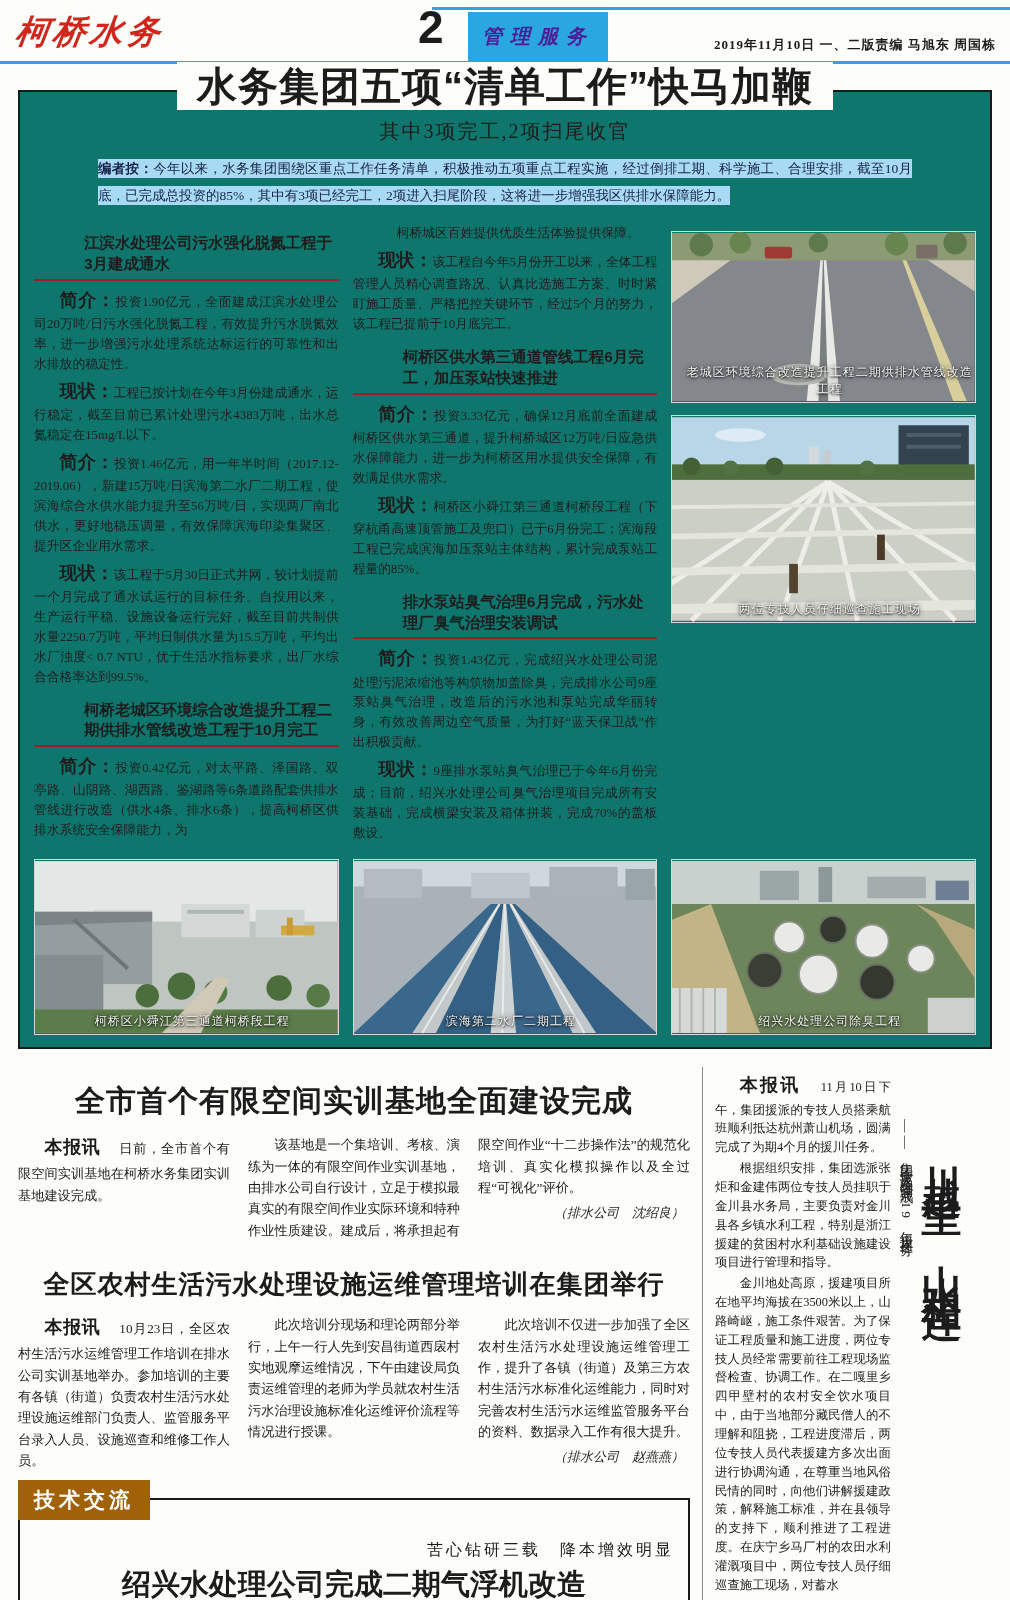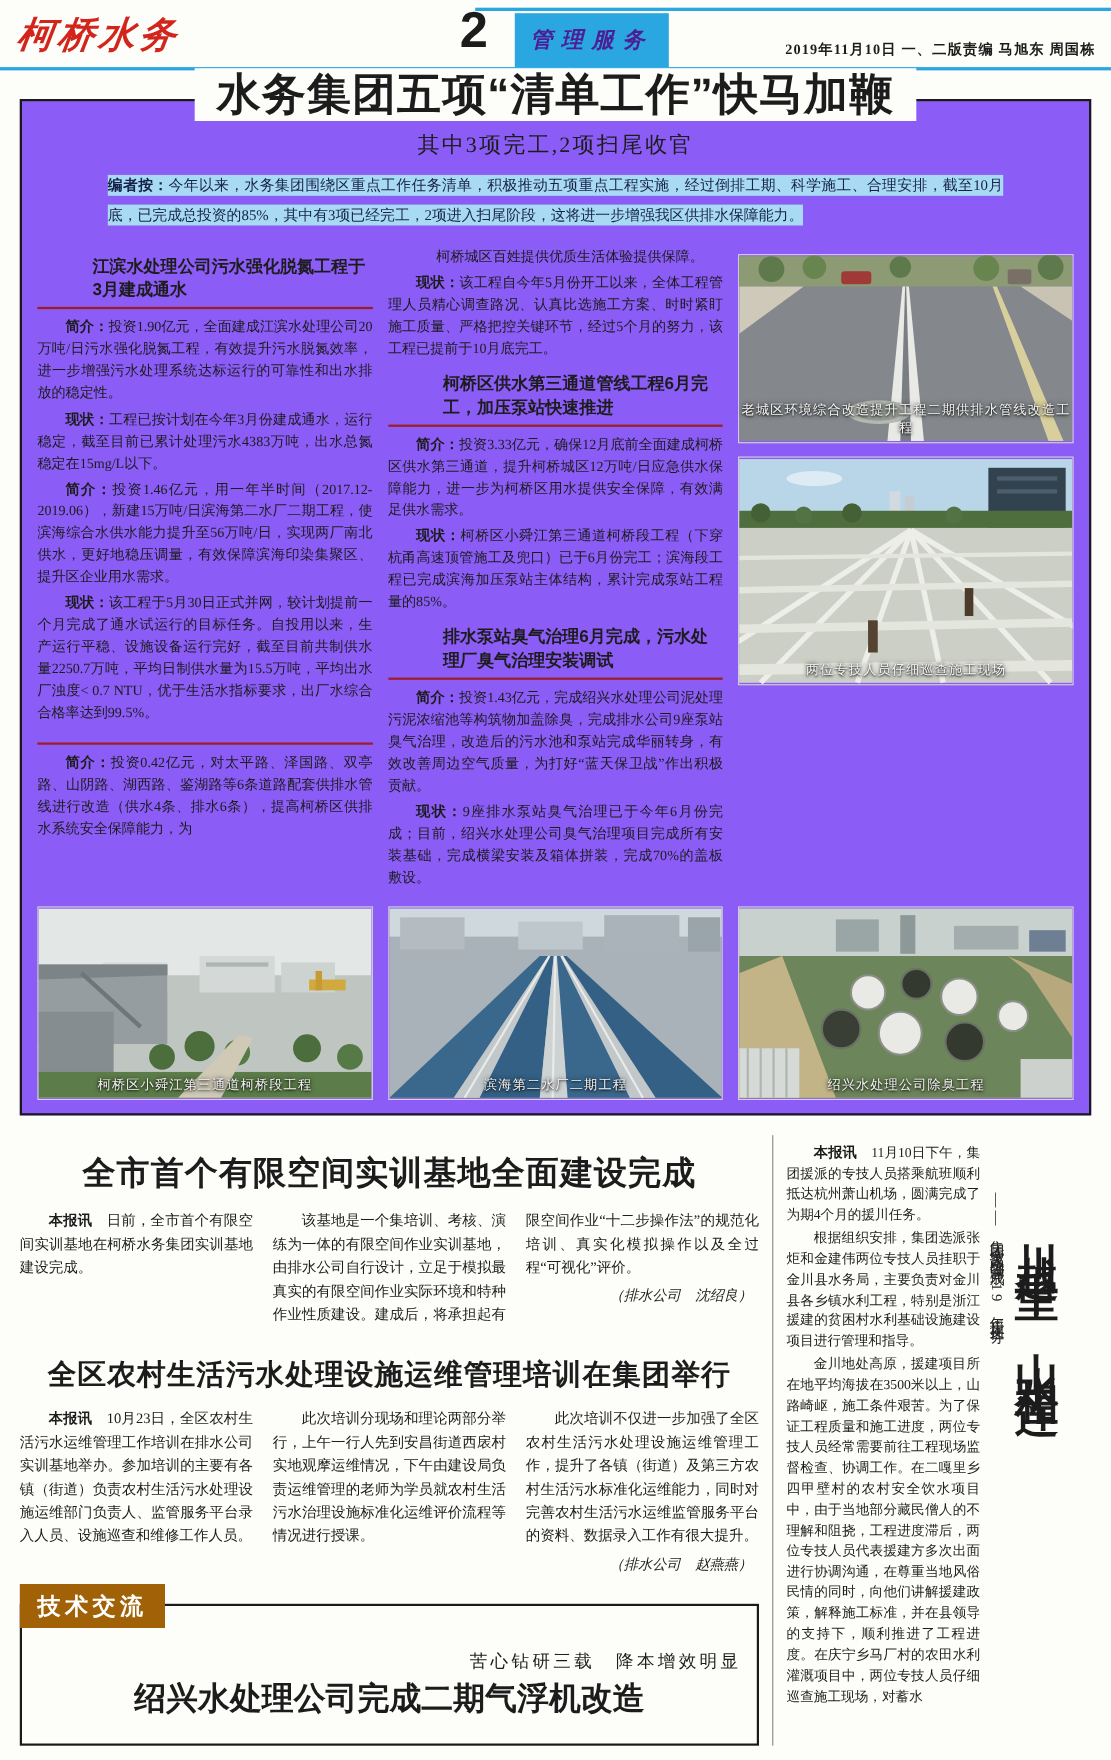--- a/index.html
+++ b/index.html
@@ -14,41 +14,41 @@
   .hdr-rule-bottom { position: absolute; bottom: 0; left: 0; right: 0; height: 3px; background: #2aa7e0; }
   .brand { position: absolute; left: 16px; top: 10px; color: #d2251c; font-family: "DejaVu Serif", serif;
            font-style: italic; font-weight: bold; font-size: 33px; letter-spacing: 4px; transform: skewX(-8deg); }
   .pagenum { position: absolute; left: 418px; top: 4px; font-family: "Liberation Sans", sans-serif;
              font-weight: 900; font-size: 46px; line-height: 1; }
   .section-box { position: absolute; left: 468px; top: 12px; background: #2aa7e0; color: #4c1d95;
                  font-family: "Liberation Sans", sans-serif; font-weight: bold; font-style: italic;
                  font-size: 20px; padding: 11px 14px; letter-spacing: 8px; }
   .dateline { position: absolute; right: 14px; top: 36px; font-size: 13px; font-weight: bold; letter-spacing: 1px; }
   
-  .feature { margin: 26px 18px 0; border: 2px solid #1a1a1a; padding: 0 14px 12px; position: relative; background: #8b5cf6; }
+  .feature { margin: 26px 18px 0; border: 2px solid #1a1a1a; padding: 0 14px 12px; position: relative; background: #0f766e; }
   .headline-row { display: flex; justify-content: center; margin-top: -30px; }
   .headline { background: #fdfdfa; padding: 0 20px; font-family: "Liberation Sans", sans-serif;
               font-weight: 900; font-size: 40px; line-height: 1.2; letter-spacing: 1px; }
   .subtitle { text-align: center; font-size: 20px; margin: 8px 0 10px; letter-spacing: 2px; }
   .ednote { margin: 0 64px 12px; font-size: 13.5px; line-height: 2.0; color: #15224a; text-align: justify; }
   .ednote .hl { background: #a9daf3; padding: 2px 0; box-decoration-break: clone; }
   .ednote b { font-weight: bold; }
   .cols { display: flex; gap: 14px; }
   .col { flex: 1 1 0; min-width: 0; }
   .fa-title { display: flex; align-items: flex-start; border-bottom: 2.5px solid #9d1d22; padding-bottom: 4px;
               margin: 12px 0 6px; font-family: "Liberation Sans", sans-serif; font-weight: bold;
               font-size: 15.5px; line-height: 1.35; padding-left: 37px; }
   .redbar { width: 5px; background: #b01f24; margin-right: 8px; flex: none; }
   .para { margin: 3px 0; text-indent: 2em; font-size: 12.8px; line-height: 1.56; text-align: justify; }
   .para.cont { text-indent: 0; margin-left: 44px; }
-  .lead { font-weight: bold; font-family: Liberation Sans, sans-serif; font-size: 13px; }
+  .lead { font-weight: bold; font-family: Liberation Mono, monospace; font-size: 18px; }
   
   .photo { position: relative; margin: 10px 0 12px; }
   .photo svg { display: block; width: 100%; border: 1px solid #d8d8d2; }
-  .caption { position: absolute; bottom: 5px; left: 0; right: 0; text-align: center; color: #f4f4f2;
+  .caption { position: absolute; bottom: 5px; left: 12px; right: 0; text-align: center; color: #f4f4f2;
              font-size: 12px; letter-spacing: 1px;
              text-shadow: 0 1px 2px rgba(0,0,0,.9), 0 0 5px rgba(0,0,0,.8); }
   .photo-row { display: flex; gap: 14px; margin-top: 12px; }
   .photo-row .photo { flex: 1 1 0; margin: 0; }
   
   .band { display: flex; gap: 12px; margin: 18px 18px 0; }
   .band-left { width: 672px; flex: none; }
   .mid-title { text-align: center; font-family: "Liberation Sans", sans-serif; font-weight: 900;
                font-size: 30px; margin: 14px 0 12px; letter-spacing: 1px; }
   .mid-title.b { font-size: 26px; margin-top: 26px; }
@@ -104,20 +104,21 @@
         <p class="para"><b class="lead">简介：</b><span>投资1.90亿元，全面建成江滨水处理公司20万吨/日污水强化脱氮工程，有效提升污水脱氮效率，进一步增强污水处理系统达标运行的可靠性和出水排放的稳定性。</span></p>
         <p class="para"><b class="lead">现状：</b><span>工程已按计划在今年3月份建成通水，运行稳定，截至目前已累计处理污水4383万吨，出水总氮稳定在15mg/L以下。</span></p>
       </article>
       <article>
         <p class="para"><b class="lead">简介：</b><span>投资1.46亿元，用一年半时间（2017.12-2019.06），新建15万吨/日滨海第二水厂二期工程，使滨海综合水供水能力提升至56万吨/日，实现两厂南北供水，更好地稳压调量，有效保障滨海印染集聚区、提升区企业用水需求。</span></p>
         <p class="para"><b class="lead">现状：</b><span>该工程于5月30日正式并网，较计划提前一个月完成了通水试运行的目标任务。自投用以来，生产运行平稳、设施设备运行完好，截至目前共制供水量2250.7万吨，平均日制供水量为15.5万吨，平均出水厂浊度&lt; 0.7 NTU，优于生活水指标要求，出厂水综合合格率达到99.5%。</span></p>
       </article>
       <article>
         <div class="fa-title">
             <span class="redbar"></span>
+            <span>柯桥老城区环境综合改造提升工程二期供排水管线改造工程于10月完工</span>
           </div>
         <p class="para"><b class="lead">简介：</b><span>投资0.42亿元，对太平路、泽国路、双亭路、山阴路、湖西路、鉴湖路等6条道路配套供排水管线进行改造（供水4条、排水6条），提高柯桥区供排水系统安全保障能力，为</span></p>
       </article>
     </div>
 
     <div class="col">
       <p class="para cont"><span>柯桥城区百姓提供优质生活体验提供保障。</span></p>
       <p class="para"><b class="lead">现状：</b><span>该工程自今年5月份开工以来，全体工程管理人员精心调查路况、认真比选施工方案、时时紧盯施工质量、严格把控关键环节，经过5个月的努力，该工程已提前于10月底完工。</span></p>
       <article>
         <div class="fa-title">

